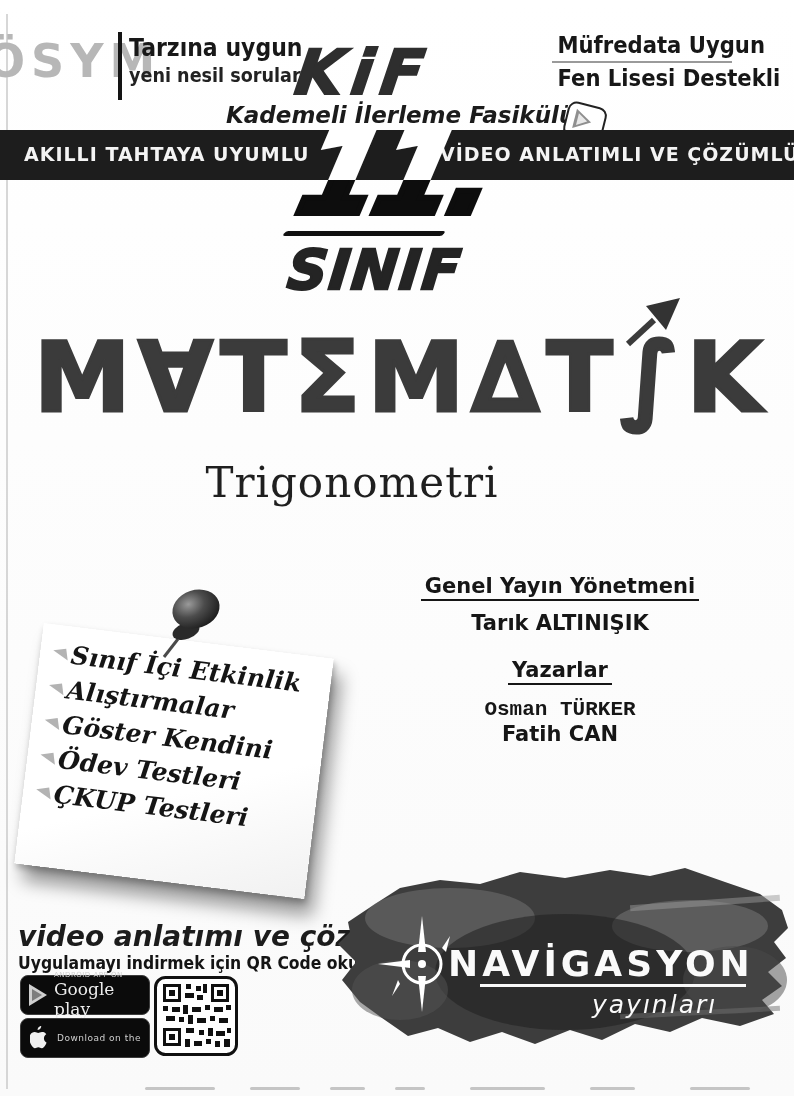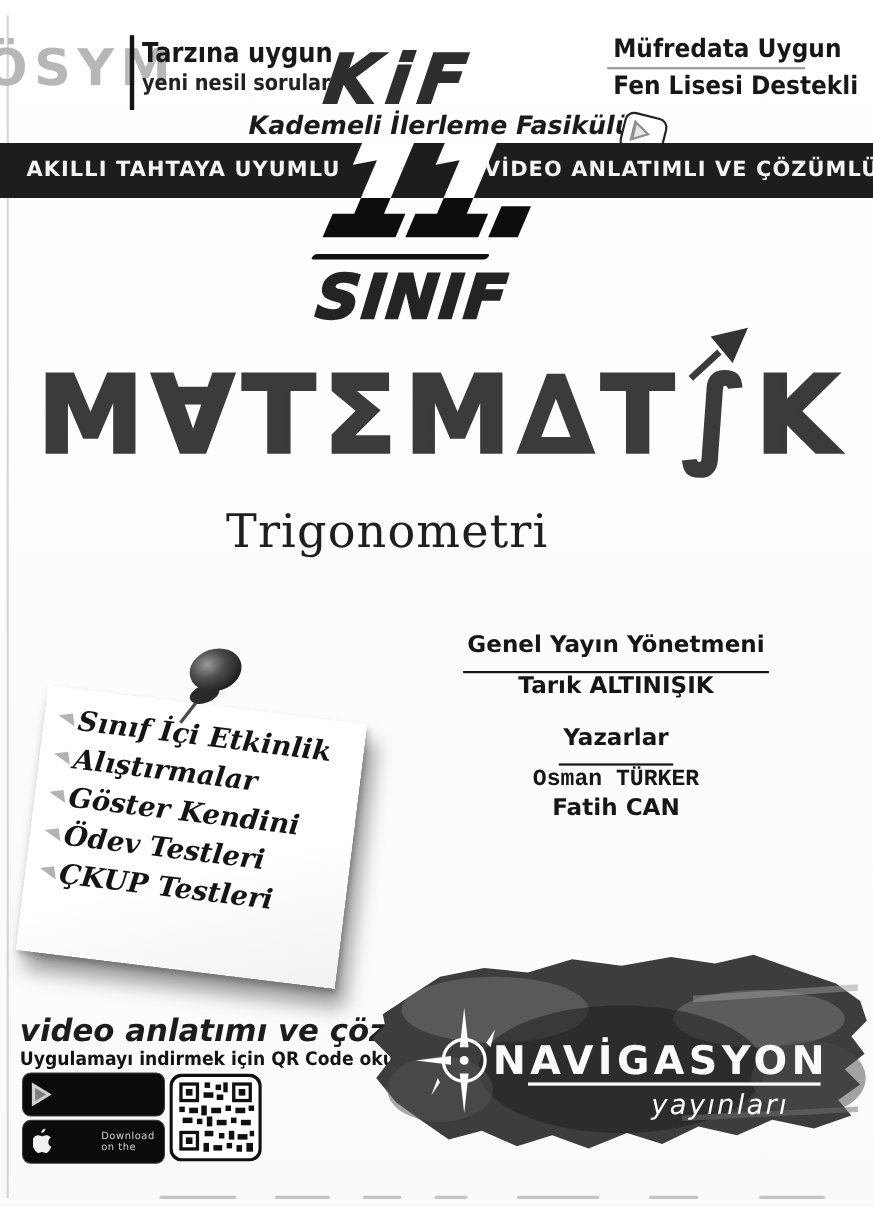--- a/index.html
+++ b/index.html
@@ -41,38 +41,38 @@
          color:#242424;transform:skewX(-6deg);-webkit-text-stroke:2.5px #242424;white-space:nowrap;}
   
   .mat{left:34px;top:328px;width:728px;height:98px;display:flex;justify-content:space-between;align-items:flex-end;}
   .mat span{font-size:97px;line-height:96px;font-weight:bold;color:#3b3b3b;-webkit-text-stroke:3px #3b3b3b;}
   .mat-arrow{left:612px;top:296px;width:72px;height:52px;}
   .topic{left:162px;top:458px;width:380px;text-align:center;font-family:"DejaVu Serif",serif;
          font-size:42px;color:#1f1f1f;letter-spacing:1px;}
   
   .credits{left:400px;top:0;width:320px;height:0;text-align:center;}
   .credits .row{position:absolute;left:0;width:100%;}
-  .c-h{font-size:21px;font-weight:bold;color:#161616;border-bottom:2.5px solid #161616;padding:0 4px 12px 4px;display:inline-block;}
+  .c-h{font-size:21px;font-weight:bold;color:#161616;border-bottom:2.5px solid #161616;padding:0 4px 1px 4px;display:inline-block;}
   .c-n{font-size:21px;font-weight:bold;color:#161616;}
   
   .paper{left:28px;top:640px;width:292px;height:242px;background:linear-gradient(160deg,#ffffff 60%,#f1f1f1);
          transform:rotate(7deg);box-shadow:10px 16px 18px rgba(0,0,0,.40),2px 4px 6px rgba(0,0,0,.25);
          padding:14px 0 0 14px;box-sizing:border-box;}
   .note-item{display:flex;align-items:flex-start;margin-bottom:6px;white-space:nowrap;}
   .note-item .btri{width:0;height:0;border-left:13px solid transparent;border-top:12px solid #b3b3b3;
          transform:rotate(-14deg);margin:10px 4px 0 0;flex:none;}
   .note-item .txt{font-family:"DejaVu Serif",serif;font-style:italic;font-weight:bold;font-size:25px;color:#151515;}
   .pin{left:148px;top:583px;width:90px;height:85px;}
   
   .vheading{left:18px;top:920px;font-size:28px;font-weight:bold;font-style:italic;color:#1c1c1c;white-space:nowrap;}
   .vinstr{left:18px;top:953px;font-size:17px;font-weight:bold;transform:scaleX(.92);transform-origin:left;white-space:nowrap;color:#141414;}
   .badge{width:130px;height:40px;background:#0b0b0b;border-radius:8px;border:1px solid #3c3c3c;
          display:flex;align-items:center;box-sizing:border-box;}
   .gp{left:20px;top:975px;}
-  .as{left:20px;top:1018px;gap:35px;}
+  .as{left:20px;top:1018px;}
   .gp-tri-wrap{margin-left:8px;position:relative;width:18px;height:22px;flex:none;}
   .gp-tri{position:absolute;left:0;top:0;width:0;height:0;border-top:11px solid transparent;
           border-bottom:11px solid transparent;border-left:18px solid #cfcfcf;}
   .gp-tri2{position:absolute;left:3px;top:5px;width:0;height:0;border-top:6px solid transparent;
           border-bottom:6px solid transparent;border-left:10px solid #7d7d7d;}
   .b-col{margin-left:7px;color:#efefef;}
   .b-top{font-size:7px;letter-spacing:.5px;color:#cfcfcf;}
   .gp-main{font-size:17px;font-family:"DejaVu Serif",serif;color:#ececec;}
   .as-main{font-size:18px;font-weight:bold;color:#f2f2f2;}
   .apple{margin-left:9px;flex:none;}
@@ -180,20 +180,24 @@
     <ellipse cx="48" cy="26" rx="24" ry="19" fill="url(#pinhead)" transform="rotate(-18 48 26)"></ellipse>
   </svg>
 
   <div class="abs vheading">video anlatımı ve çözümü</div>
   <div class="abs vinstr">Uygulamayı indirmek için QR Code okutunuz.</div>
 
   <div class="abs badge gp">
     <div class="gp-tri-wrap">
       <div class="gp-tri"></div>
       <div class="gp-tri2"></div>
+    </div>
+    <div class="b-col">
+      <div class="b-top">ANDROID APP ON</div>
+      <div class="gp-main">Google play</div>
     </div>
   </div>
 
   <div class="abs badge as">
     <svg class="apple" width="20" height="24" viewBox="0 0 20 24">
       <path fill="#f0f0f0" d="M14.5,12.6c0-3,2.5-4.4,2.6-4.5c-1.4-2.1-3.6-2.4-4.4-2.4c-1.9-0.2-3.6,1.1-4.6,1.1 c-0.9,0-2.4-1.1-3.9-1c-2,0-3.9,1.2-4.9,3c-2.1,3.6-0.5,9,1.5,11.9c1,1.4,2.2,3,3.7,3c1.5-0.1,2-1,3.8-1c1.8,0,2.3,1,3.9,0.9 c1.6,0,2.6-1.4,3.6-2.9c1.1-1.7,1.6-3.3,1.6-3.4C17.3,17.3,14.5,16.2,14.5,12.6z" transform="scale(0.9) translate(1,1)"></path>
       <path fill="#f0f0f0" d="M11.7,3.6c0.8-1,1.4-2.4,1.2-3.6c-1.2,0-2.6,0.8-3.4,1.8C8.7,2.6,8,4,8.2,5.2C9.5,5.3,10.8,4.6,11.7,3.6z" transform="scale(0.75) translate(2,0)"></path>
     </svg>
     <div class="b-col">
       <div class="b-top" style="font-size:9px;">Download on the</div>

